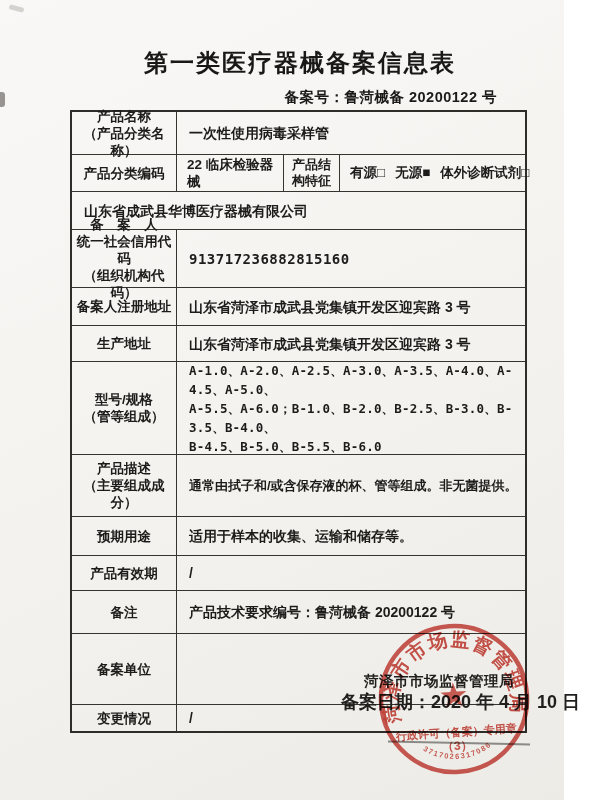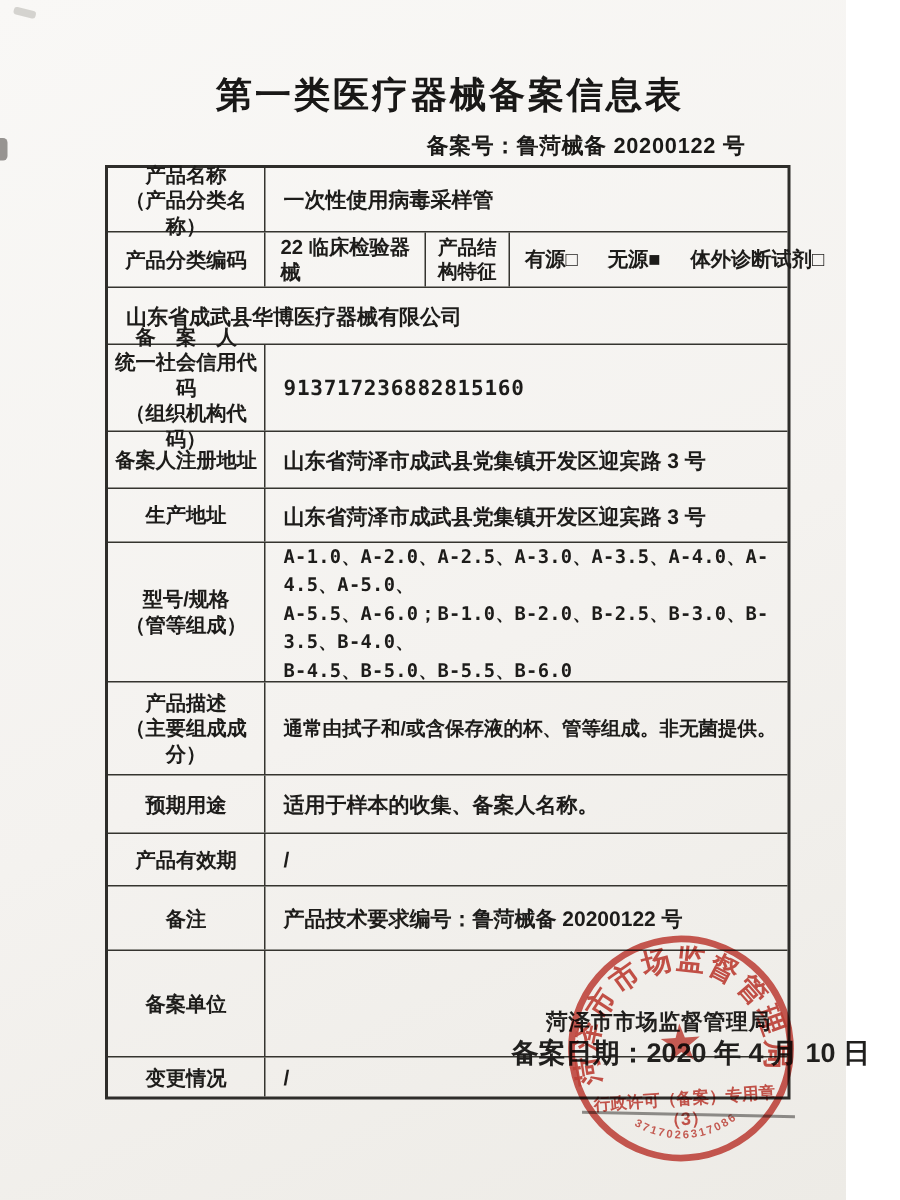--- a/index.html
+++ b/index.html
@@ -50,21 +50,21 @@
   .c-mid{
     flex:0 0 107px;width:107px;border-right:1px solid #35342f;
     display:flex;align-items:flex-end;padding:1px 4px 1px 10px;box-sizing:border-box;
     font-size:13.5px;font-weight:700;line-height:17px;
   }
   .c-feat{
     flex:0 0 56px;width:56px;border-right:1px solid #35342f;
     display:flex;align-items:center;justify-content:center;text-align:center;
     font-size:13px;font-weight:700;line-height:16px;padding:1px;box-sizing:border-box;
   }
-  .c-opts{flex:1;display:flex;align-items:center;gap:20px;padding-left:10px;
+  .c-opts{flex:1;display:flex;align-items:center;gap:10px;padding-left:10px;
     font-size:13.5px;font-weight:700;white-space:nowrap;}
   .mono{font-family:"DejaVu Sans Mono",monospace;}
   .code-val{font-size:14px;font-weight:600;letter-spacing:.5px;}
   .models{font-size:12.5px;font-weight:600;line-height:19px;letter-spacing:.2px;}
   .oneline{white-space:nowrap;font-size:13px;}
   
   .authority{
     position:absolute;left:364px;top:672px;
     font-size:14.5px;font-weight:700;letter-spacing:.5px;color:#201f1d;
   }
@@ -177,21 +177,21 @@
       <div class="cv oneline">
           <span>通常由拭子和/或含保存液的杯、管等组成。非无菌提供。</span>
         </div>
     </div>
 
     <div class="row r8">
       <div class="cl">
           <span class="pre">预期用途</span>
         </div>
       <div class="cv">
-          <span class="pre">适用于样本的收集、备案人名称。</span>
+          <span class="pre">适用于样本的收集、运输和储存等。</span>
         </div>
     </div>
 
     <div class="row r9">
       <div class="cl">
           <span class="pre">产品有效期</span>
         </div>
       <div class="cv">
           <span class="pre">/</span>
         </div>

